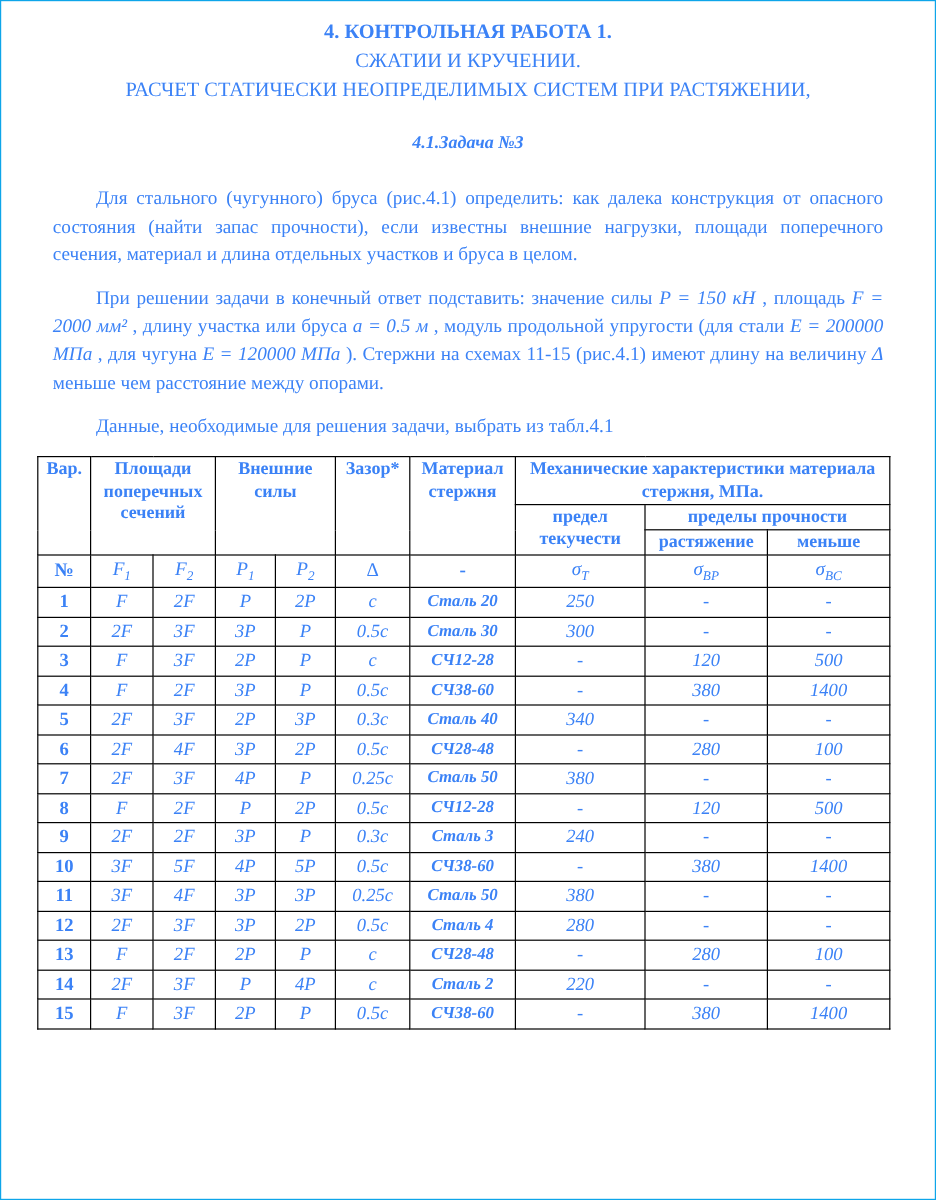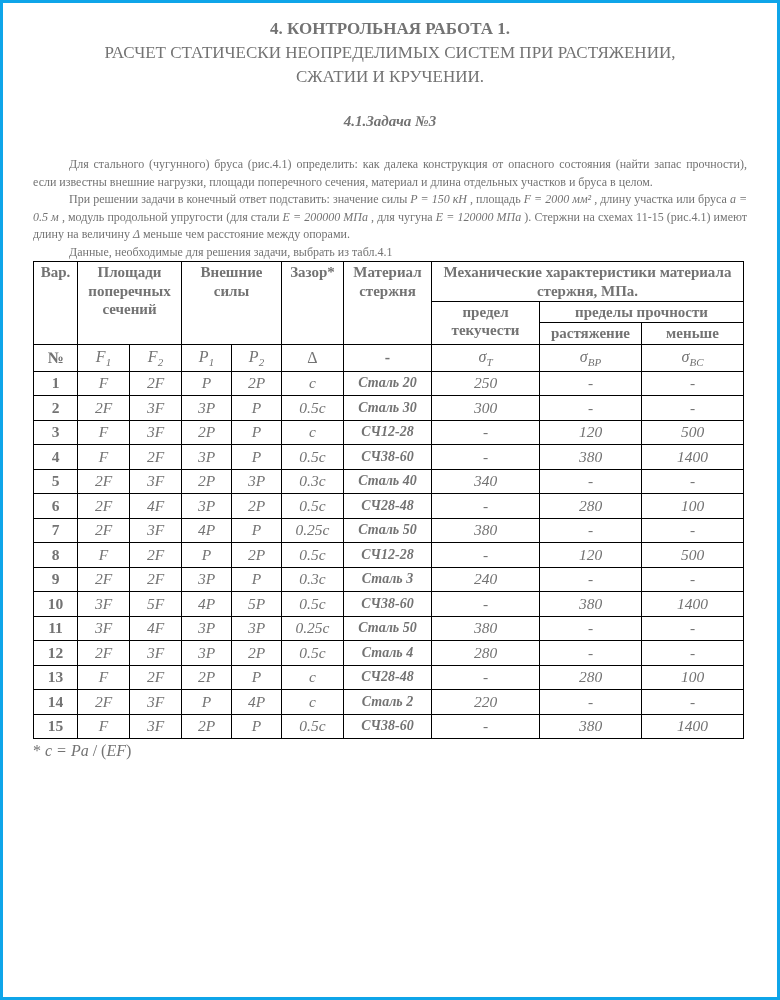--- a/index.html
+++ b/index.html
@@ -1,29 +1,29 @@
 <!DOCTYPE html>
 <html><head>
 <meta charset="utf-8">
 <style>
   * { box-sizing: border-box; }
   html, body { margin: 0; padding: 0; background: #fff; }
   .page {
     width: 780px; height: 1000px;
     padding: 12px 30px 6px 30px;
-    background: #fff; color: #737373;
+    background: #fff; color: #3b82f6;
     font-family: "Liberation Serif", "DejaVu Serif", serif;
     overflow: hidden;
-    border: 3px solid #0ea5e9;
+    border: 1px solid #0ea5e9;
   }
   .title { text-align: center; font-size: 17px; line-height: 1.42; margin-top: 2px; }
   .title .t1 { font-weight: bold; }
   .subtitle { text-align: center; font-weight: bold; font-size: 15px; margin-top: 24px; font-style: italic; }
   .paras { margin-top: 26px; }
-  .para { font-size: 12px; line-height: 1.46; text-align: justify; text-indent: 36px; margin: 0; }
+  .para { font-size: 16px; line-height: 1.46; text-align: justify; text-indent: 36px; margin: 13px; }
   .para i { font-style: italic; }
   .tbl-caption { text-align: right; font-weight: bold; font-size: 15.5px; margin-top: 8px; margin-bottom: 1px; }
   table.data { border-collapse: collapse; table-layout: fixed; width: 633px; font-size: 15.5px; }
   table.data td { border: 1px solid #000; padding: 1px 2px; text-align: center; }
   thead td { vertical-align: top; }
   .th { font-weight: bold; font-size: 15px; line-height: 1.22; }
   #symbol-row td { vertical-align: middle; font-size: 16px; height: 27px; }
   #symbol-row td.it { font-style: italic; }
   #symbol-row td.b { font-weight: bold; }
   sub { font-size: 11px; }
@@ -33,22 +33,22 @@
   .c-mat { font-weight: bold; font-style: italic; font-size: 14px; }
   .footnote { font-size: 16px; margin-top: 3px; }
 </style>
 </head>
 <body>
 
 <div class="page">
 
   <div class="title">
     <div class="t1">4. КОНТРОЛЬНАЯ РАБОТА 1.</div>
+    <div>СЖАТИИ И КРУЧЕНИИ.</div>
     <div>РАСЧЕТ СТАТИЧЕСКИ НЕОПРЕДЕЛИМЫХ СИСТЕМ ПРИ РАСТЯЖЕНИИ,</div>
-    <div>СЖАТИИ И КРУЧЕНИИ.</div>
   </div>
 
   <div class="subtitle">4.1.Задача №3</div>
 
   <div class="paras">
     <p class="para"><span>Для стального (чугунного) бруса (рис.4.1) определить: как далека конструкция от опасного состояния (найти запас прочности), если известны внешние нагрузки, площади поперечного сечения, материал и длина отдельных участков и бруса в целом.</span></p>
     <p class="para"><span>При решении задачи в конечный ответ подставить: значение силы </span><i>P = 150 кН</i><span> , площадь </span><i>F = 2000 мм²</i><span> , длину участка или бруса </span><i>a = 0.5 м</i><span> , модуль продольной упругости (для стали </span><i>E = 200000 МПа</i><span> , для чугуна </span><i>E = 120000 МПа</i><span> ). Стержни на схемах 11-15 (рис.4.1) имеют длину на величину </span><i>Δ</i><span> меньше чем расстояние между опорами.</span></p>
     <p class="para"><span>Данные, необходимые для решения задачи, выбрать из табл.4.1</span></p>
   </div>
 
@@ -273,15 +273,14 @@
           <td class="c-it">P</td>
           <td class="c-it">0.5c</td>
           <td class="c-mat">СЧ38-60</td>
           <td class="c-it">-</td>
           <td class="c-it">380</td>
           <td class="c-it">1400</td>
         </tr>
       </tbody>
   </table>
 
-  <div class="footnote"><span>* </span><i>c = Pa</i><span> / (</span><i>EF</i><span>)</span></div>
 
 </div>
 
 </body></html>

